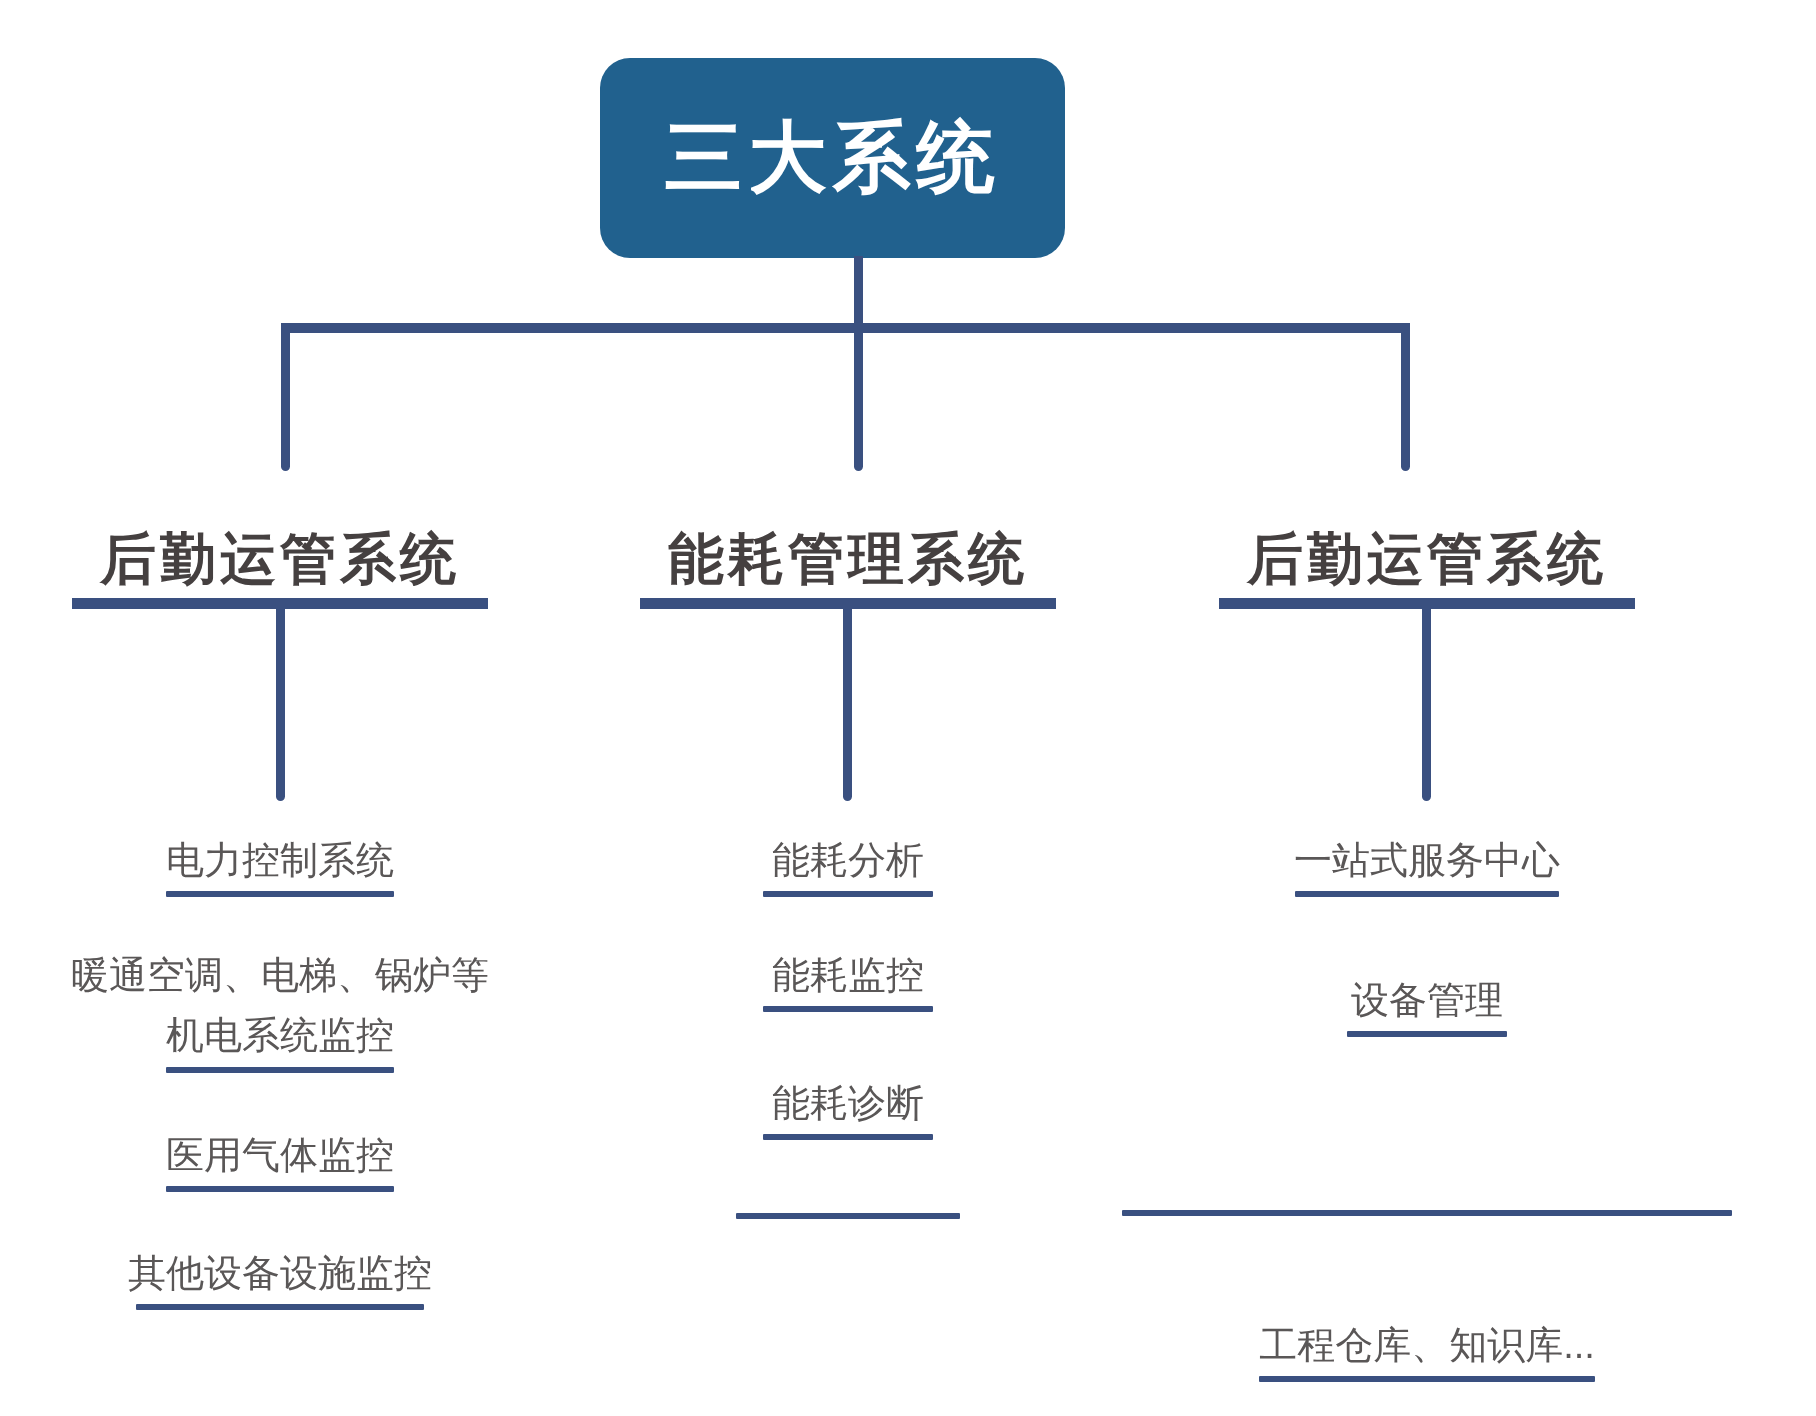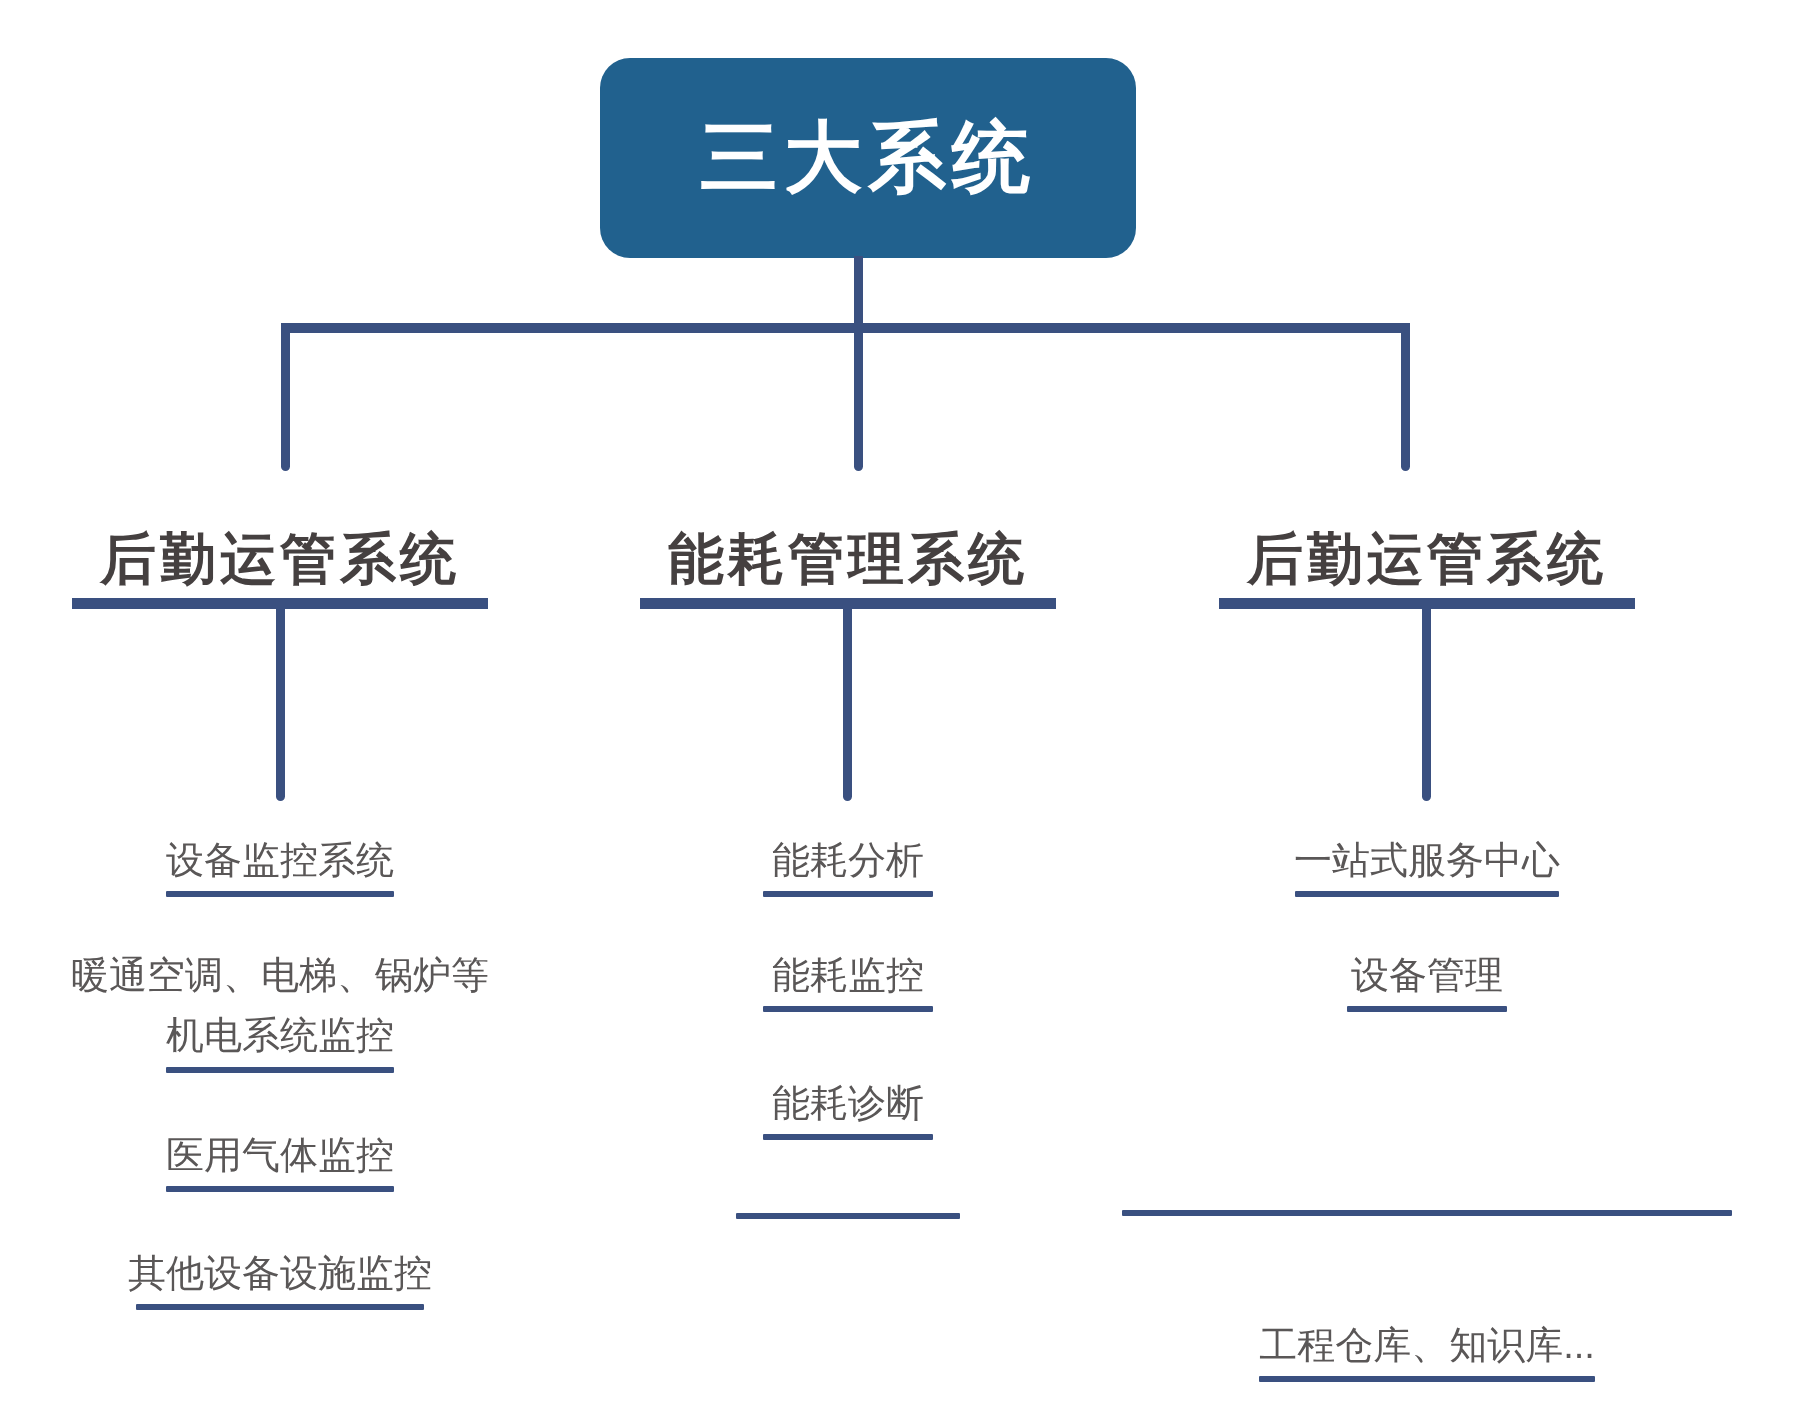--- a/index.html
+++ b/index.html
@@ -9,21 +9,21 @@
     height: 1416px;
     background: #ffffff;
     overflow: hidden;
     font-family: "Liberation Sans", "DejaVu Sans", sans-serif;
   }
 
   
   .title-box {
     position: absolute;
     left: 600px; top: 58px;
-    width: 536px; height: 200px;
+    width: 465px; height: 200px;
     background: var(--box-fill, #21618E);
     border-radius: 30px;
     display: flex; align-items: center; justify-content: center;
   }
   .title-box .title-text {
     color: var(--title-text, #ffffff);
     font-size: 78px;
     font-weight: 700;
     letter-spacing: 6px;
   }
@@ -86,21 +86,21 @@
   <div class="v-line" style="left:854px; top:256px; height:215px;"></div>
   <div class="h-line" style="left:281px; top:323px; width:1128px;"></div>
   <div class="v-line" style="left:281px;  top:323px; height:148px;"></div>
   <div class="v-line" style="left:1401px; top:323px; height:148px;"></div>
 
   <div class="col-heading" style="left:280px; top:522px;">后勤运管系统</div>
   <div class="head-bar" style="left:280px; top:598px;"></div>
   <div class="v-line" style="left:276px; top:609px; height:192px;"></div>
 
   <div class="item" style="left:280px; top:836px;">
-    <span>设备监控系统</span>
+    <span>电力控制系统</span>
     <div class="rule" style="width:228px;"></div>
   </div>
 
   <div class="item two-line" style="left:280px; top:945px;">
     <span>暖通空调、电梯、锅炉等</span>
     <span>机电系统监控</span>
     <div class="rule" style="width:228px; margin-top:2px;"></div>
   </div>
 
   <div class="item" style="left:280px; top:1131px;">
@@ -138,21 +138,21 @@
 
   <div class="col-heading" style="left:1427px; top:522px;">后勤运管系统</div>
   <div class="head-bar" style="left:1427px; top:598px;"></div>
   <div class="v-line" style="left:1422px; top:609px; height:192px;"></div>
 
   <div class="item" style="left:1427px; top:836px;">
     <span>一站式服务中心</span>
     <div class="rule" style="width:264px;"></div>
   </div>
 
-  <div class="item" style="left:1427px; top:951px;">
+  <div class="item" style="left:1427px; top:976px;">
     <span>设备管理</span>
     <div class="rule" style="width:160px;"></div>
   </div>
 
 
   <div class="item" style="left:1427px; top:1203px;">
     <div class="rule" style="width:610px;"></div>
   </div>
 
   <div class="item" style="left:1427px; top:1321px;align-items:center;">

